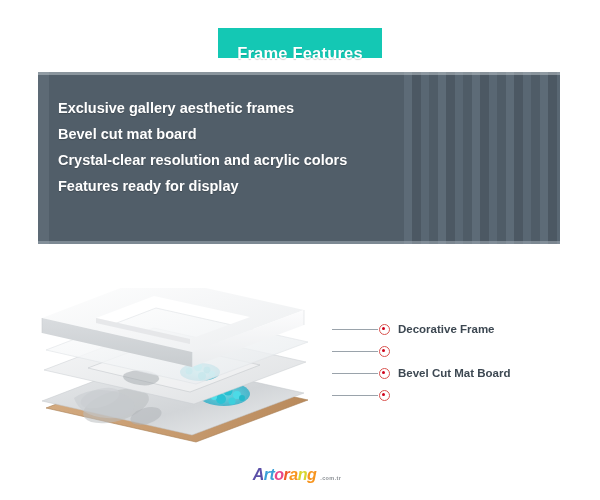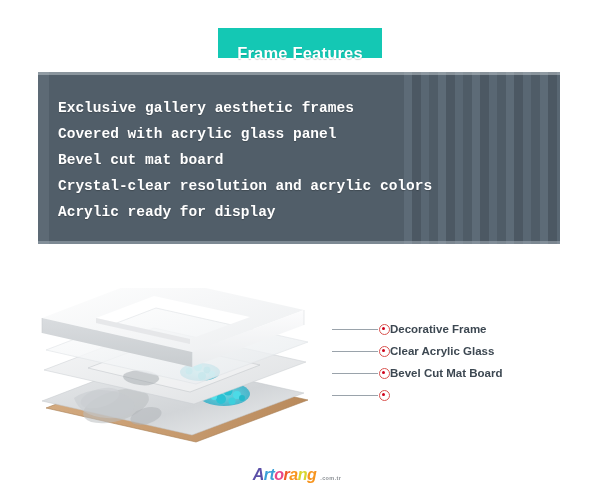--- a/index.html
+++ b/index.html
@@ -39,21 +39,20 @@
 
   
   #features-panel {
     position: absolute;
     left: 38px;
     top: 72px;
     width: 522px;
     height: 172px;
     background: #515e69;
     overflow: hidden;
-    font-family: Liberation Mono, monospace;
   }
   #panel-stripes {
     position: absolute;
     inset: 0;
     background-image: repeating-linear-gradient(
       to right,
       #4c5863 0px,   #4c5863 9px,
       #596773 9px,   #596773 17px,
       #4f5c67 17px,  #4f5c67 26px,
       #5d6b77 26px,  #5d6b77 34px
@@ -157,20 +156,21 @@
     content: "";
     position: absolute;
     left: 2px;
     top: 2px;
     width: 3px;
     height: 3px;
     border-radius: 50%;
     background: #d0021b;
   }
   .callout-label {
+    margin-left: 8px;
     color: #3d4852;
     font-size: 11.5px;
     font-weight: bold;
     white-space: nowrap;
   }
 
   
   #logo {
     position: absolute;
     left: 0;
@@ -209,24 +209,23 @@
 
 <div id="features-panel">
   <div id="panel-stripes"></div>
   <div id="panel-solid"></div>
   <div id="panel-leftedge"></div>
   <div id="panel-topedge"></div>
   <div id="panel-bottomedge"></div>
 
   <div id="features-list">
     <div class="feature-line">Exclusive gallery aesthetic frames</div>
-    <div class="feature-line">Covered with acrylic glass panel</div>
     <div class="feature-line">Bevel cut mat board</div>
     <div class="feature-line">Crystal-clear resolution and acrylic colors</div>
-    <div class="feature-line">Acrylic ready for display</div>
+    <div class="feature-line">Features ready for display</div>
   </div>
 </div>
 
 <div id="frame-diagram">
   <svg width="310" height="155" viewBox="0 0 310 155" xmlns="http://www.w3.org/2000/svg">
     <defs>
       <linearGradient id="frameTop" x1="0" y1="0" x2="1" y2="1">
         <stop offset="0%" stop-color="#ffffff"></stop>
         <stop offset="100%" stop-color="#eceef0"></stop>
       </linearGradient>
@@ -335,21 +334,20 @@
 
   <div class="callout-row">
     <div class="callout-line"></div>
     <div class="callout-marker"></div>
     <div class="callout-label">Decorative Frame</div>
   </div>
 
   <div class="callout-row">
     <div class="callout-line"></div>
     <div class="callout-marker"></div>
-    <div class="callout-label">Clear Acrylic Glass</div>
   </div>
 
   <div class="callout-row">
     <div class="callout-line"></div>
     <div class="callout-marker"></div>
     <div class="callout-label">Bevel Cut Mat Board</div>
   </div>
 
   <div class="callout-row">
     <div class="callout-line"></div>

